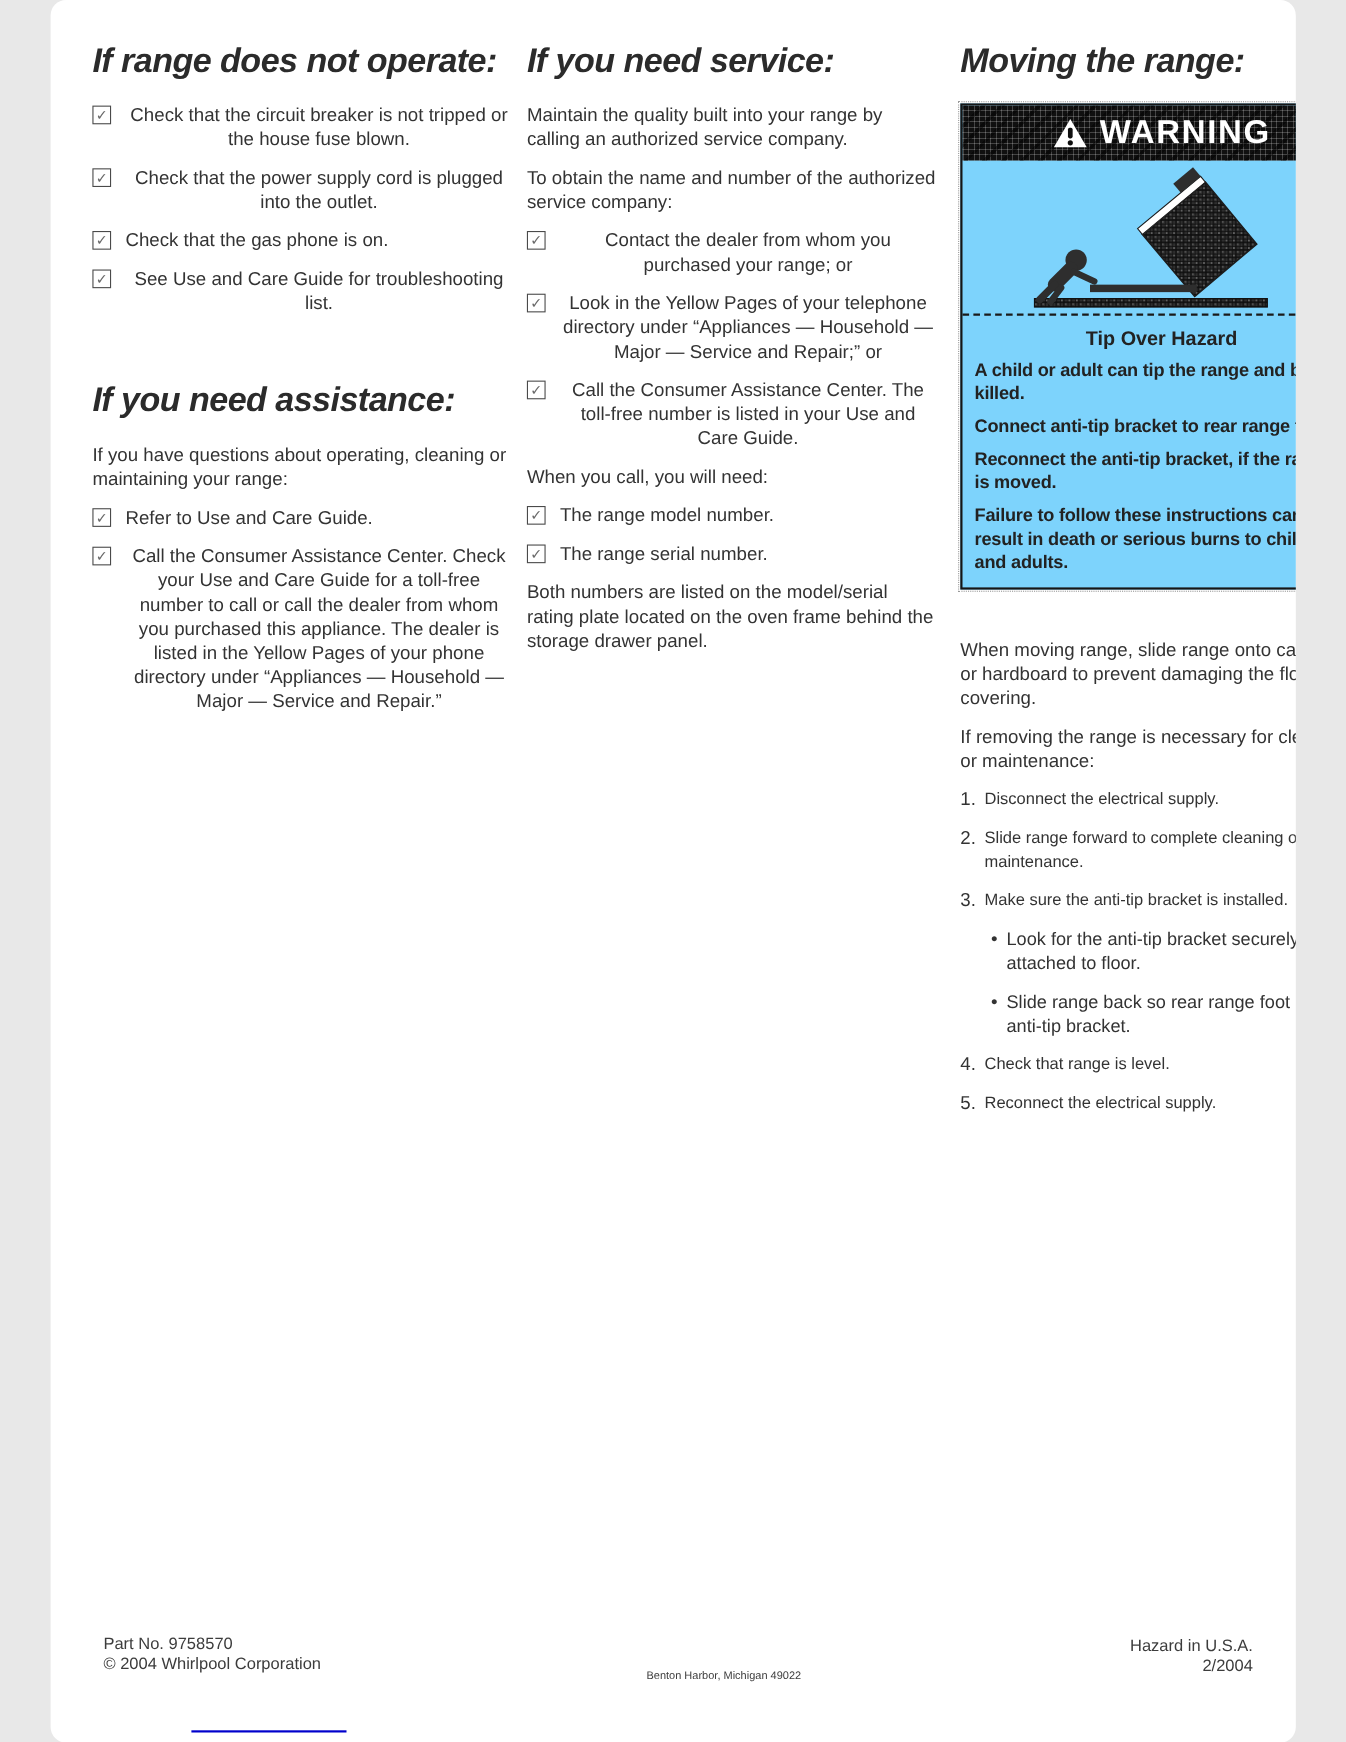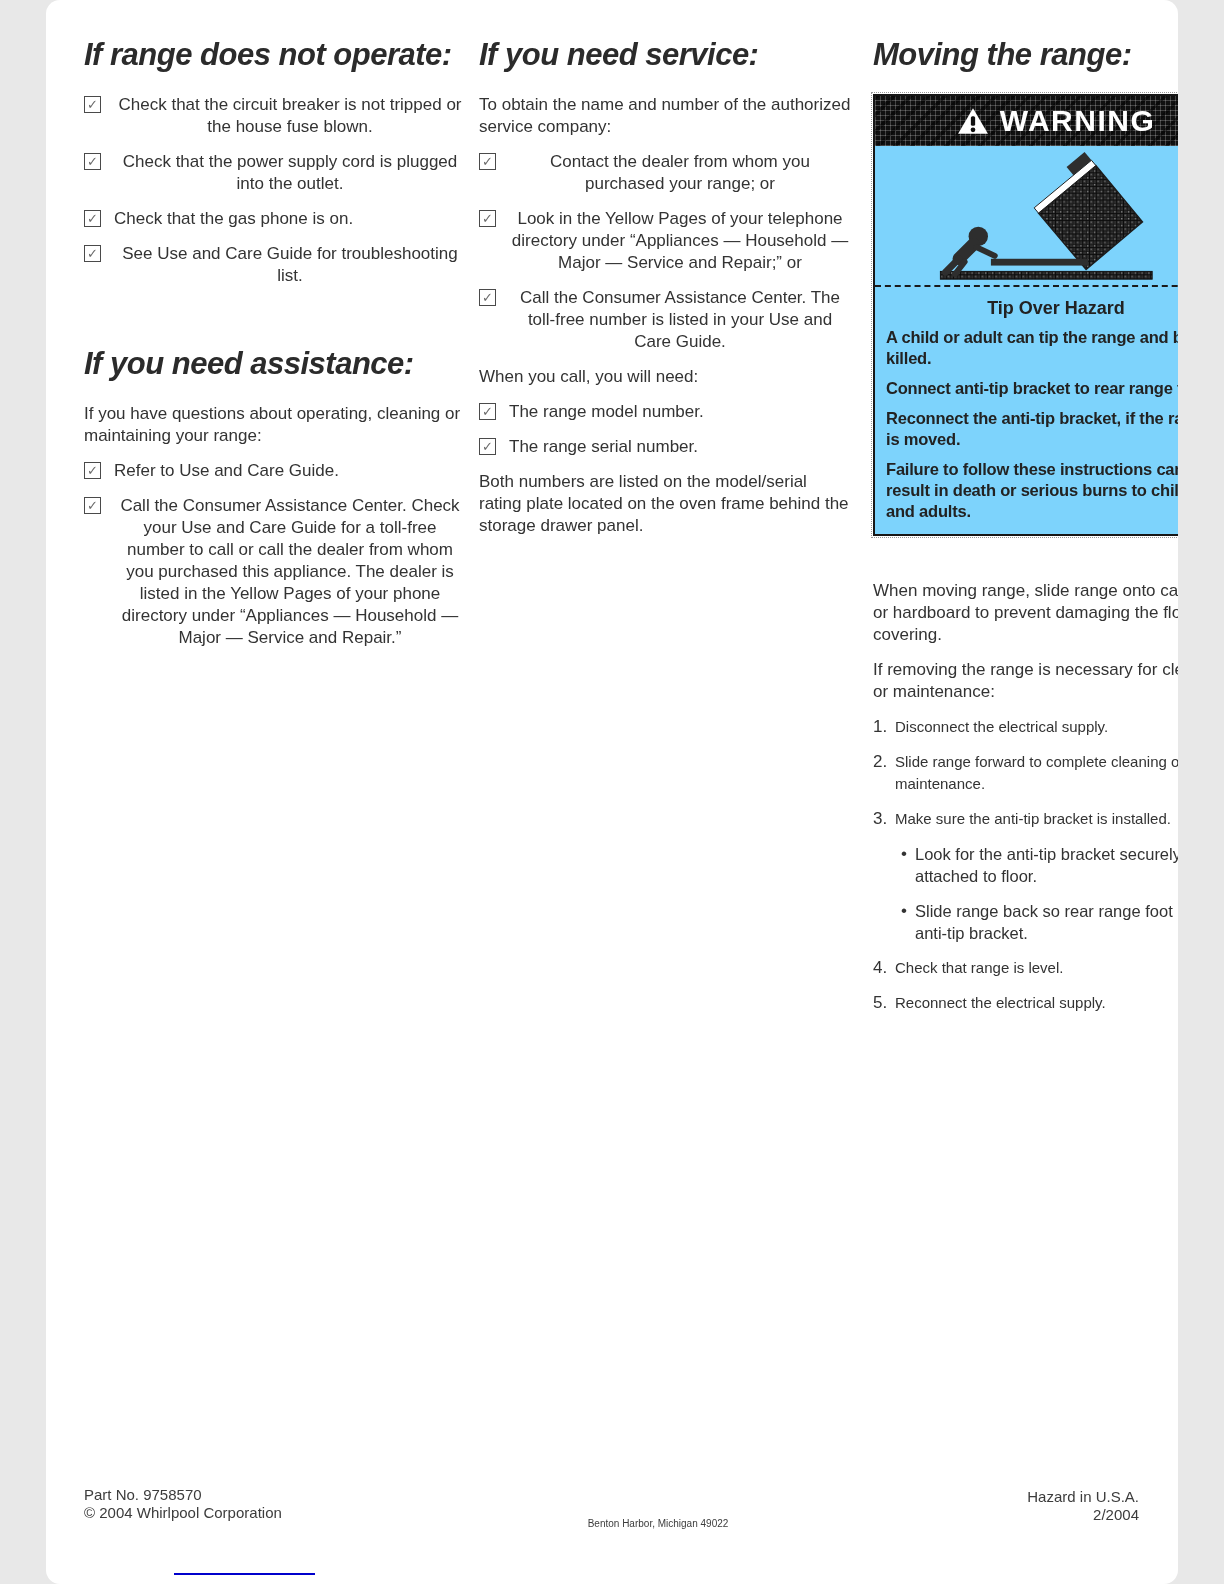--- a/index.html
+++ b/index.html
@@ -54,21 +54,21 @@
   .p-after-box{margin-top:44px;}
 
   .step{display:flex;margin:0 0 13px 0;}
   .step .num{flex:0 0 22px;font-size:17px;line-height:22px;}
   .step .txt{font-size:15px;line-height:22px;}
   .subbullet{display:flex;margin:0 0 13px 28px;}
   .subbullet .b{flex:0 0 14px;font-size:17px;line-height:22px;}
   .subbullet .txt{font-size:16.5px;line-height:22px;}
 
   
-  .footer-left{position:absolute;left:38px;top:1486px;font-size:15px;line-height:18px;color:#3c3c3c;}
+  .footer-left{position:absolute;left:48px;top:1486px;font-size:15px;line-height:18px;color:#3c3c3c;}
   .footer-center{position:absolute;left:0;width:1224px;top:1518px;text-align:center;font-size:10px;color:#3c3c3c;}
   .footer-right{position:absolute;right:39px;top:1488px;text-align:right;font-size:15px;line-height:18px;color:#3c3c3c;}
   .blue-line{position:absolute;left:128px;top:1573px;width:141px;height:2px;}
 </style>
 </head>
 <body>
 
 <div class="page">
   <div class="cols">
 
@@ -104,20 +104,21 @@
         </div>
         <div class="check-item">
           <span class="cbx">✓</span>
           <span class="txt">Call the Consumer Assistance Center. Check your Use and Care Guide for a toll-free number to call or call the dealer from whom you purchased this appliance. The dealer is listed in the Yellow Pages of your phone directory under “Appliances — Household — Major — Service and Repair.”</span>
         </div>
       </div>
     </section>
 
     <section class="col2">
       <h1>If you need service:</h1>
+      <p class="body">Maintain the quality built into your range by calling an authorized service company.</p>
       <p class="body">To obtain the name and number of the authorized service company:</p>
 
       <div>
         <div class="check-item">
           <span class="cbx">✓</span>
           <span class="txt">Contact the dealer from whom you purchased your range; or</span>
         </div>
         <div class="check-item">
           <span class="cbx">✓</span>
           <span class="txt">Look in the Yellow Pages of your telephone directory under “Appliances — Household — Major — Service and Repair;” or</span>

